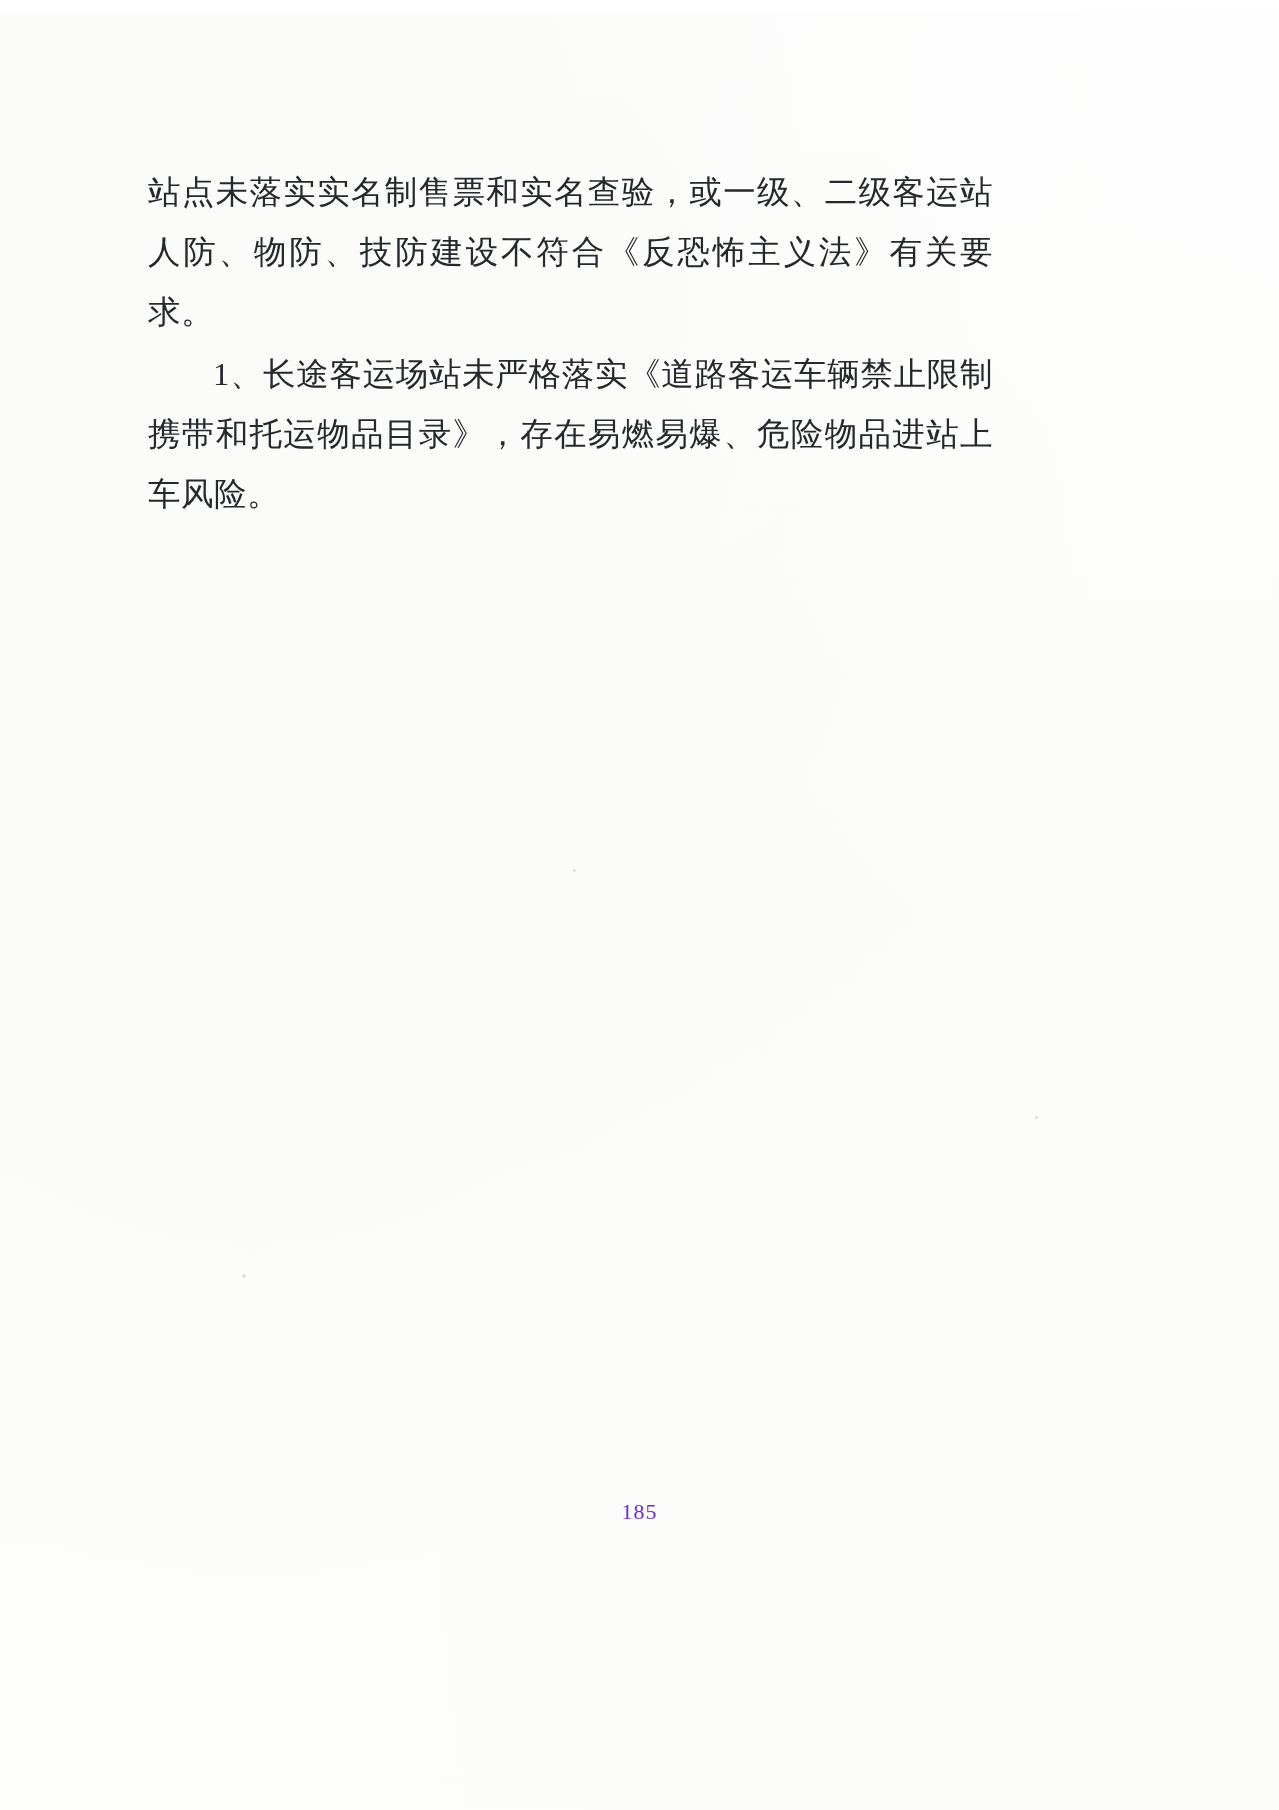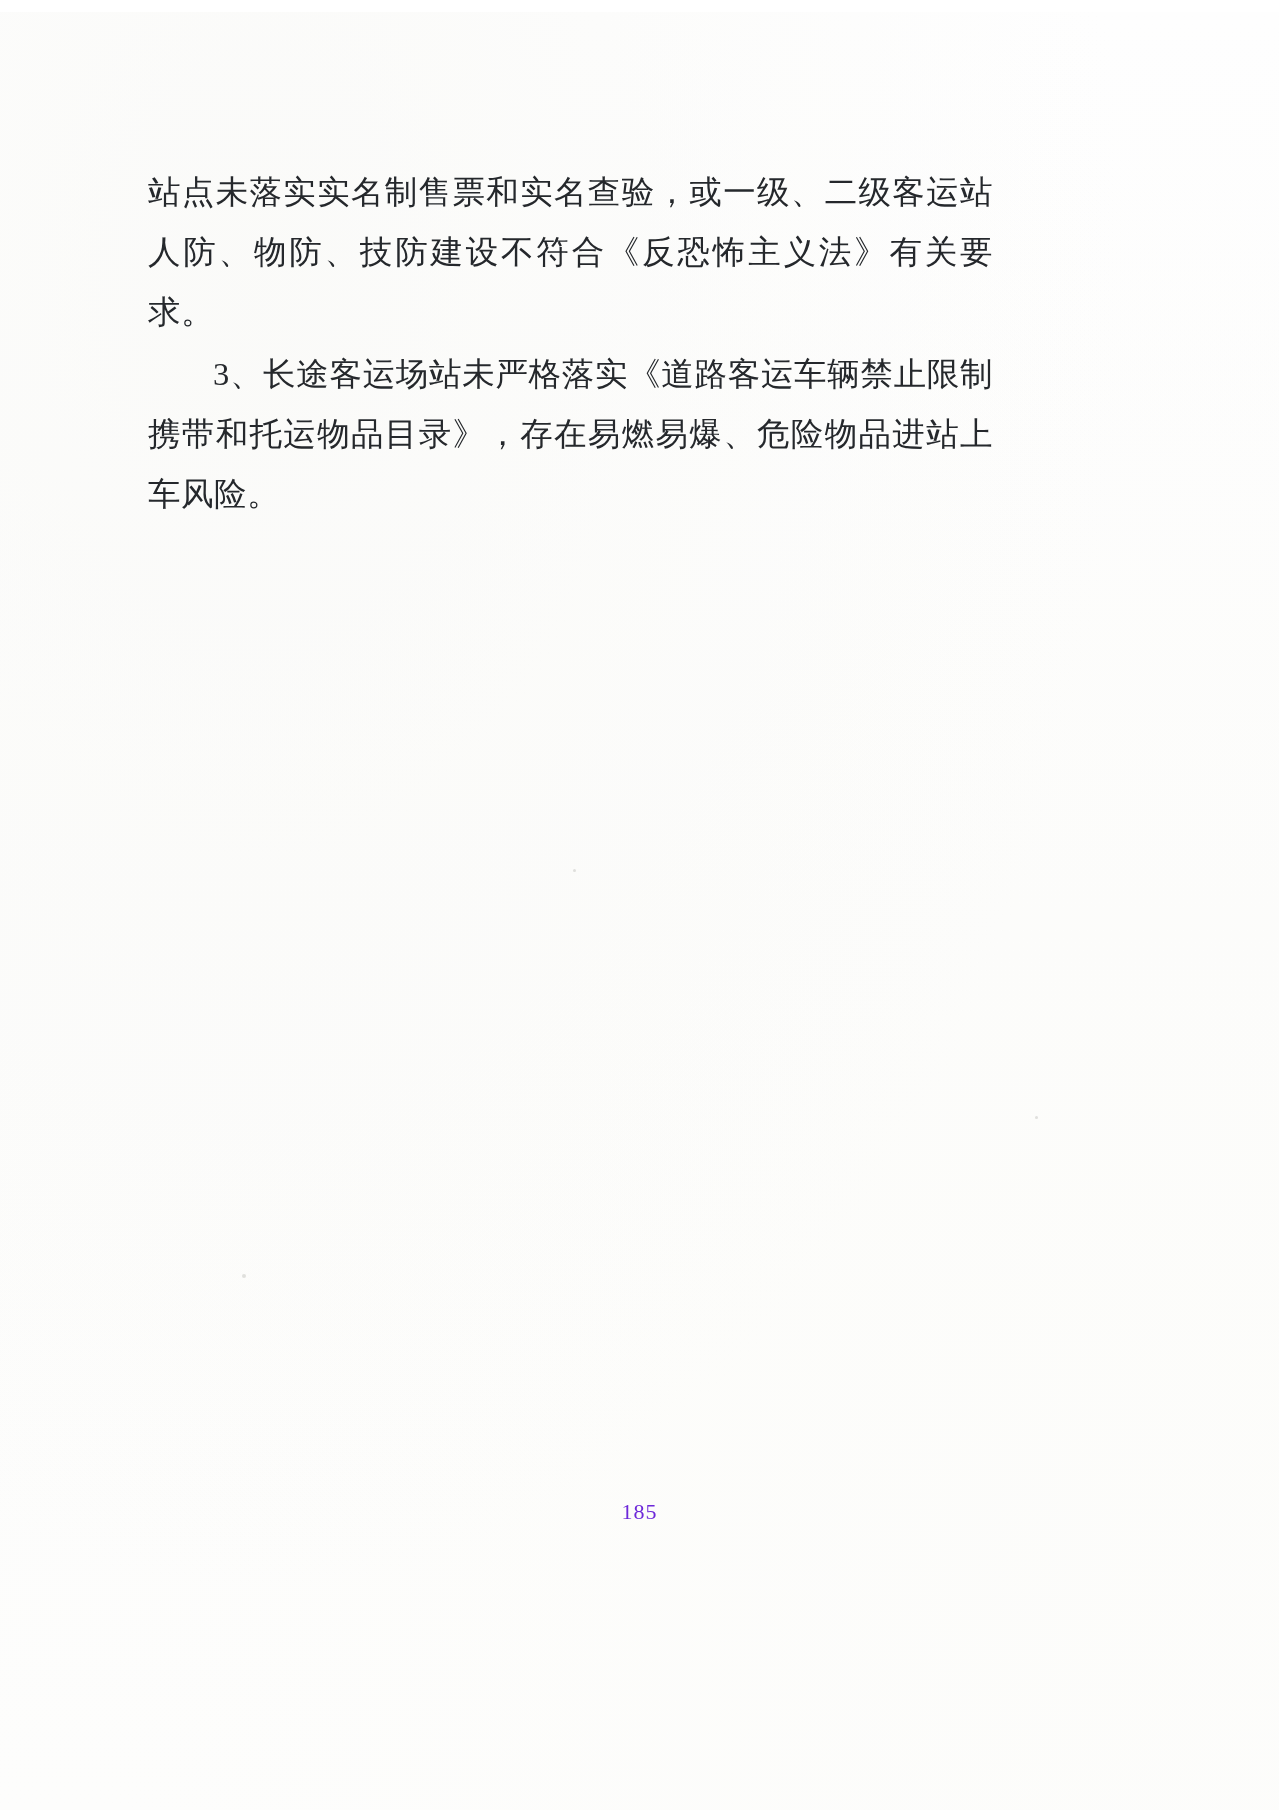--- a/index.html
+++ b/index.html
@@ -73,17 +73,17 @@
 
 <div class="page">
   <div class="paper-texture"></div>
 
   <div class="speck" style="left:242px; top:1262px; width:4px; height:4px;"></div>
   <div class="speck" style="left:573px; top:857px; width:3px; height:3px;"></div>
   <div class="speck" style="left:1035px; top:1104px; width:3px; height:3px;"></div>
 
   <div class="content">
     <p class="doc-paragraph">站点未落实实名制售票和实名查验，或一级、二级客运站人防、物防、技防建设不符合《反恐怖主义法》有关要求。</p>
-    <p class="doc-paragraph indent">3、长途客运场站未严格落实《道路客运车辆禁止限制携带和托运物品目录》，存在易燃易爆、危险物品进站上车风险。</p>
+    <p class="doc-paragraph indent">1、长途客运场站未严格落实《道路客运车辆禁止限制携带和托运物品目录》，存在易燃易爆、危险物品进站上车风险。</p>
   </div>
 
   <div class="page-number">185</div>
 </div>
 
 </body></html>

